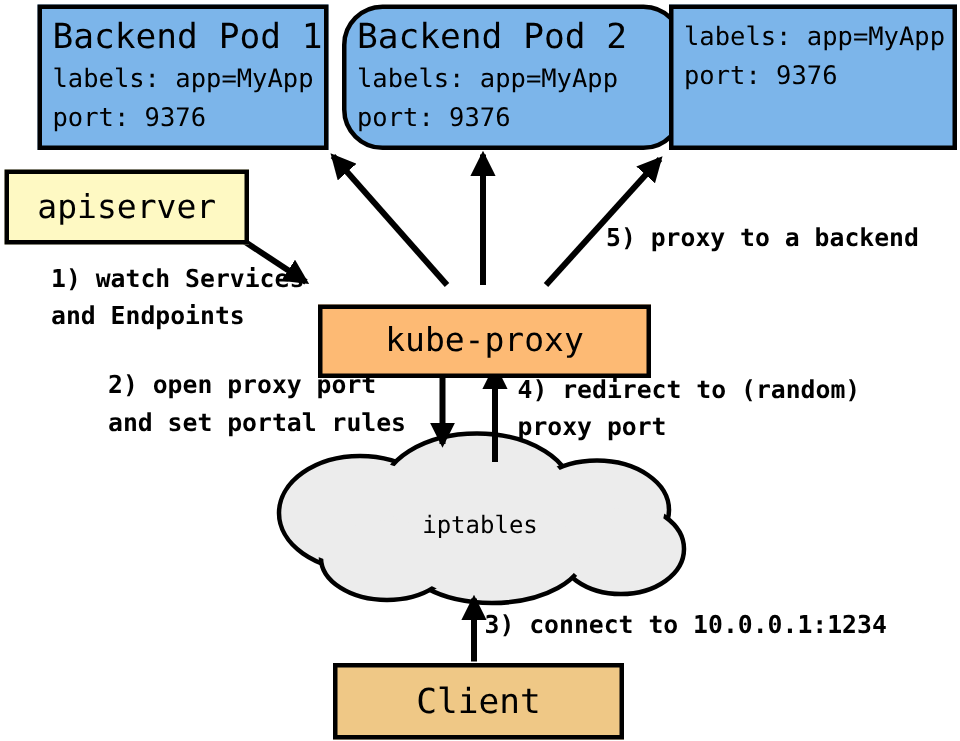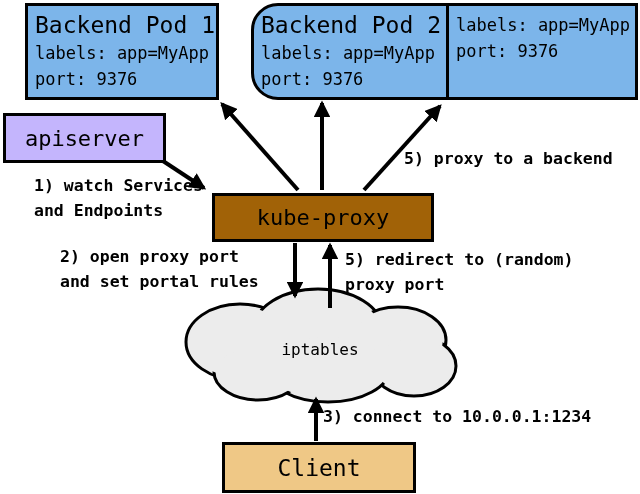--- a/index.html
+++ b/index.html
@@ -10,22 +10,22 @@
   }
   .layer { position:absolute; left:0; top:0; width:640px; height:494px; }
   .box {
     position:absolute; box-sizing:border-box;
     border:3px solid #000;
   }
   .pod { background:#7cb5ea; padding:5px 7px; }
   .pod-title { font-size:23px; line-height:28px; white-space:nowrap; }
   .pod-line  { font-size:17px; line-height:24px; margin-top:2px; white-space:nowrap; }
   .center-box { display:flex; align-items:center; justify-content:center; white-space:nowrap; }
-  .apiserver  { background:#c4b5fd; font-size:22px; }
-  .kube-proxy { background:#a16207; font-size:22px; }
+  .apiserver  { background:#fef9c3; font-size:22px; }
+  .kube-proxy { background:#fdba74; font-size:22px;margin-top:10px; }
   .client     { background:#efc886; font-size:23px; }
   .step {
     position:absolute; font-weight:bold; font-size:16.5px; line-height:25px;
     white-space:pre-line;
   }
   .cloud-label {
     position:absolute; left:266px; top:340px; width:108px;
     text-align:center; font-size:16px;
   }
   svg line { stroke:#000; stroke-width:4; }
@@ -69,21 +69,21 @@
     <line x1="330" y1="308" x2="330" y2="245" marker-end="url(#ah)"></line>
     <line x1="316" y1="441" x2="316" y2="399" marker-end="url(#ah)"></line>
   </svg>
 
   <div class="box pod" style="left:25px; top:3px; width:194px; height:97px;">
     <div class="pod-title">Backend Pod 1</div>
     <div class="pod-line">labels: app=MyApp</div>
     <div class="pod-line">port: 9376</div>
   </div>
 
-  <div class="box pod" style="left:251px; top:3px; width:228px; height:97px;border-radius:27px;">
+  <div class="box pod" style="left:228px; top:3px; width:228px; height:97px;border-radius:27px;">
     <div class="pod-title">Backend Pod 2</div>
     <div class="pod-line">labels: app=MyApp</div>
     <div class="pod-line">port: 9376</div>
   </div>
 
   <div class="box pod" style="left:446px; top:3px; width:192px; height:97px;">
     <div class="pod-line">labels: app=MyApp</div>
     <div class="pod-line">port: 9376</div>
   </div>
 
@@ -96,20 +96,20 @@
   </div>
 
   <div class="cloud-label">iptables</div>
 
   <div class="box center-box client" style="left:222px; top:442px; width:194px; height:51px;text-align:center;">
     <span>Client</span>
   </div>
 
   <div class="step" style="left:34px;  top:173px;">1) watch Services
 and Endpoints</div>
-  <div class="step" style="left:60px;  top:244px;">2) open proxy port
+  <div class="step" style="left:72px;  top:244px;">2) open proxy port
 and set portal rules</div>
   <div class="step" style="left:323px; top:404px;">3) connect to 10.0.0.1:1234</div>
-  <div class="step" style="left:345px; top:247px;">5) redirect to (random)
+  <div class="step" style="left:345px; top:247px;">4) redirect to (random)
 proxy port</div>
   <div class="step" style="left:404px; top:146px;">5) proxy to a backend</div>
 
 </div>
 
 </body></html>

